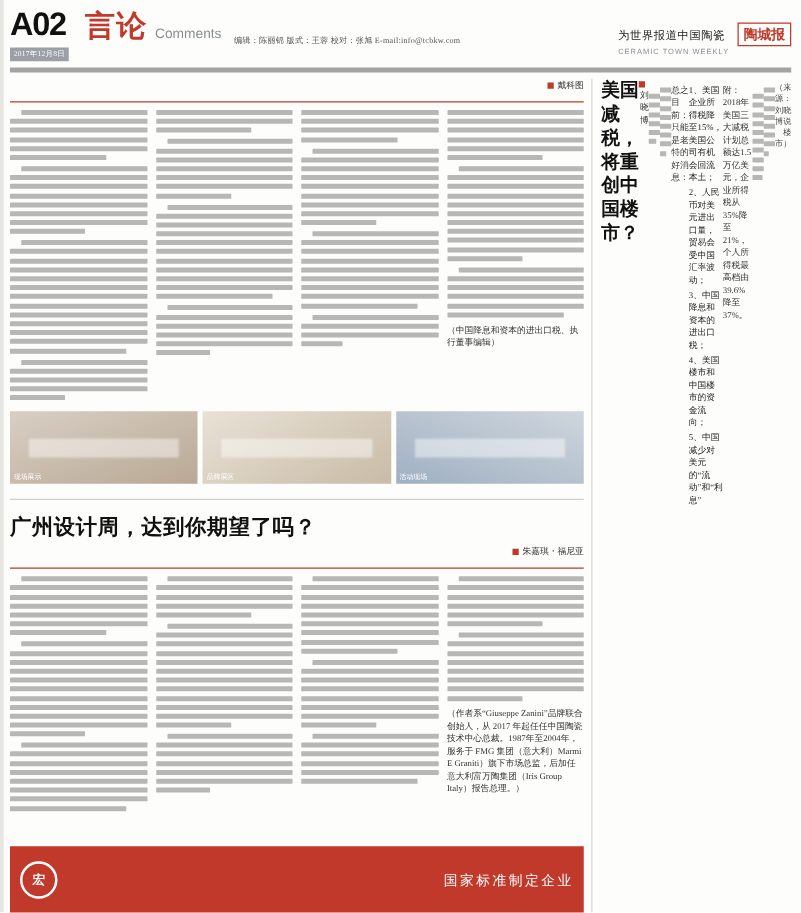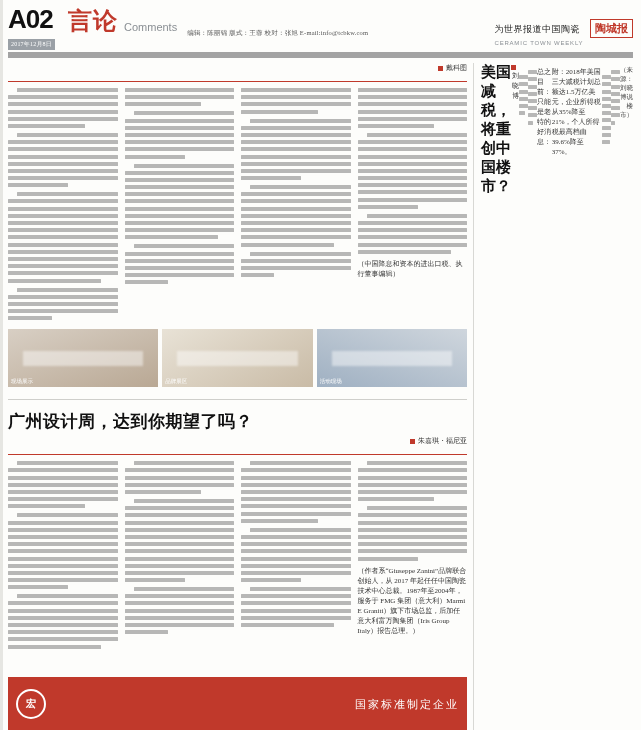--- a/index.html
+++ b/index.html
@@ -20,21 +20,21 @@
     height: 730px;
     background: #fdfdfb;
     box-sizing: border-box;
     padding: 6px 8px 4px 8px;
   }
 
   
   .masthead {
     display: flex;
     align-items: flex-start;
-    border-bottom: 6px solid #a3a3a3;
+    border-bottom: 4px solid #a3a3a3;
     padding-bottom: 3px;
     height: 52px;
     box-sizing: border-box;
   }
   .folio {
     width: 58px;
     flex: 0 0 58px;
   }
   .folio-num {
     font-family: "Liberation Sans", sans-serif;
@@ -684,20 +684,27 @@
           <div class="tl"></div>
           <div class="tl"></div>
           <div class="tl"></div>
           <div class="tl"></div>
           <div class="tl"></div>
           <div class="tl"></div>
           <div class="tl s55"></div>
       </div>
 
       <div class="note">总之目前：只能是老特的好消息：</div>
+      <ul class="rail-list">
+        <li>1、美国企业所得税降至15%，美国公司有机会回流本土；</li>
+        <li>2、人民币对美元进出口量，贸易会受中国汇率波动；</li>
+        <li>3、中国降息和资本的进出口税；</li>
+        <li>4、美国楼市和中国楼市的资金流向；</li>
+        <li>5、中国减少对美元的“流动”和“利息”</li>
+      </ul>
 
       <div class="note">附：2018年美国三大减税计划总额达1.5万亿美元，企业所得税从35%降至21%，个人所得税最高档由39.6%降至37%。</div>
 
       <div class="para" style="margin-top:5px">
         <div class="tl i"></div>
           <div class="tl"></div>
           <div class="tl"></div>
           <div class="tl"></div>
           <div class="tl"></div>
           <div class="tl"></div>

